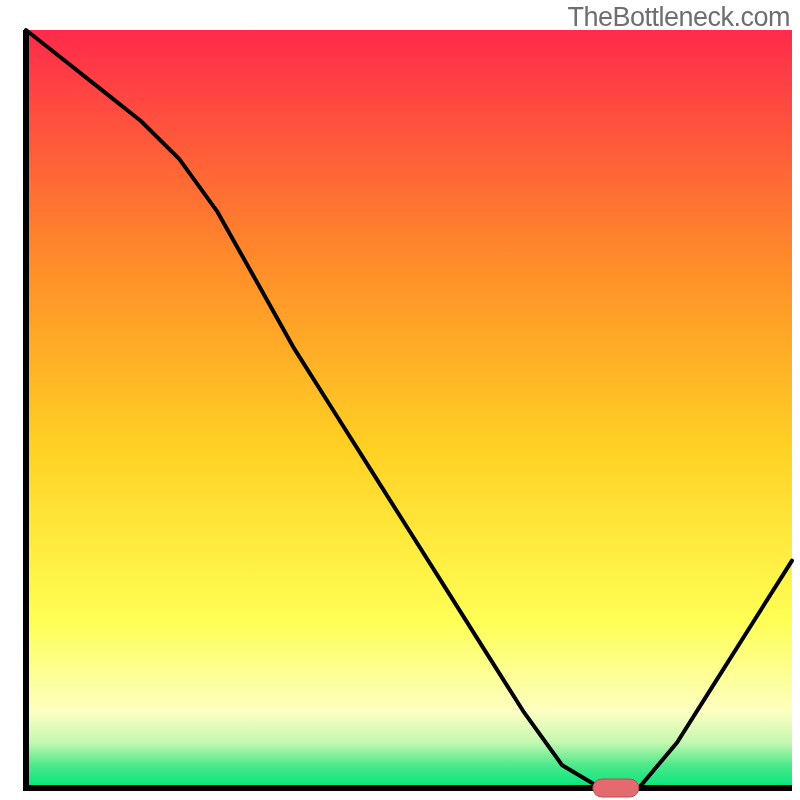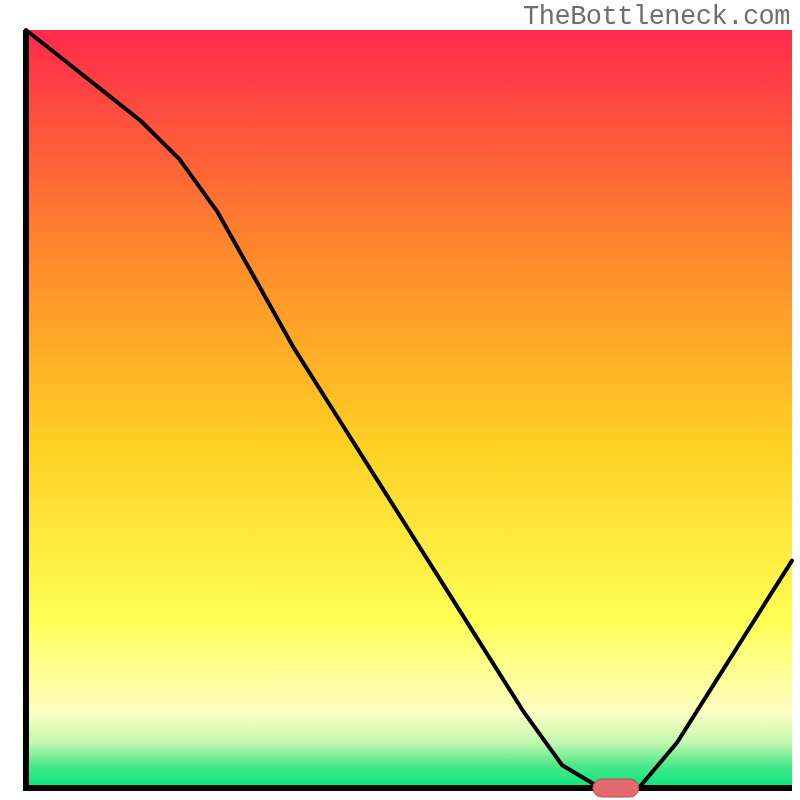--- a/index.html
+++ b/index.html
@@ -7,21 +7,20 @@
     padding: 0;
     width: 800px;
     height: 800px;
     background: #ffffff;
     font-family: Arial, Helvetica, sans-serif;
   }
   .container {
     position: relative;
     width: 800px;
     height: 800px;
-    font-family: Liberation Mono, monospace;
   }
   .watermark {
     position: absolute;
     top: 2px;
     right: 10px;
     font-size: 27px;
     font-weight: 400;
     color: #6e6e6e;
     letter-spacing: -0.5px;
     z-index: 10;

